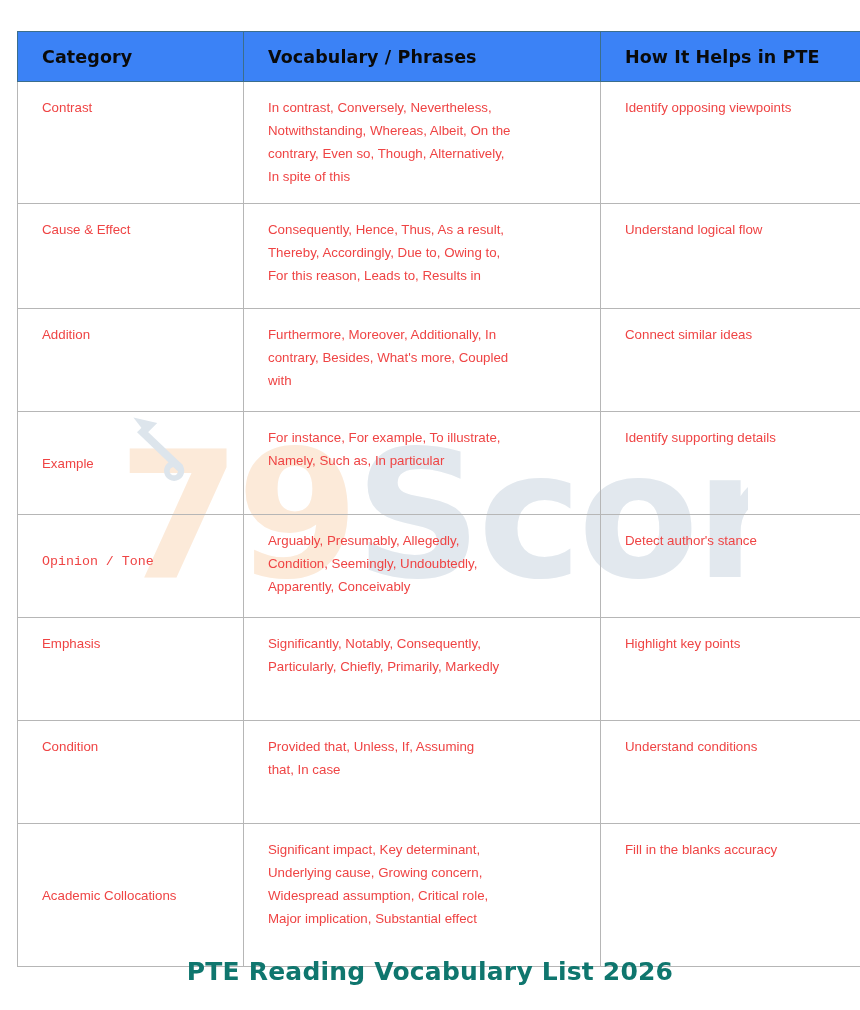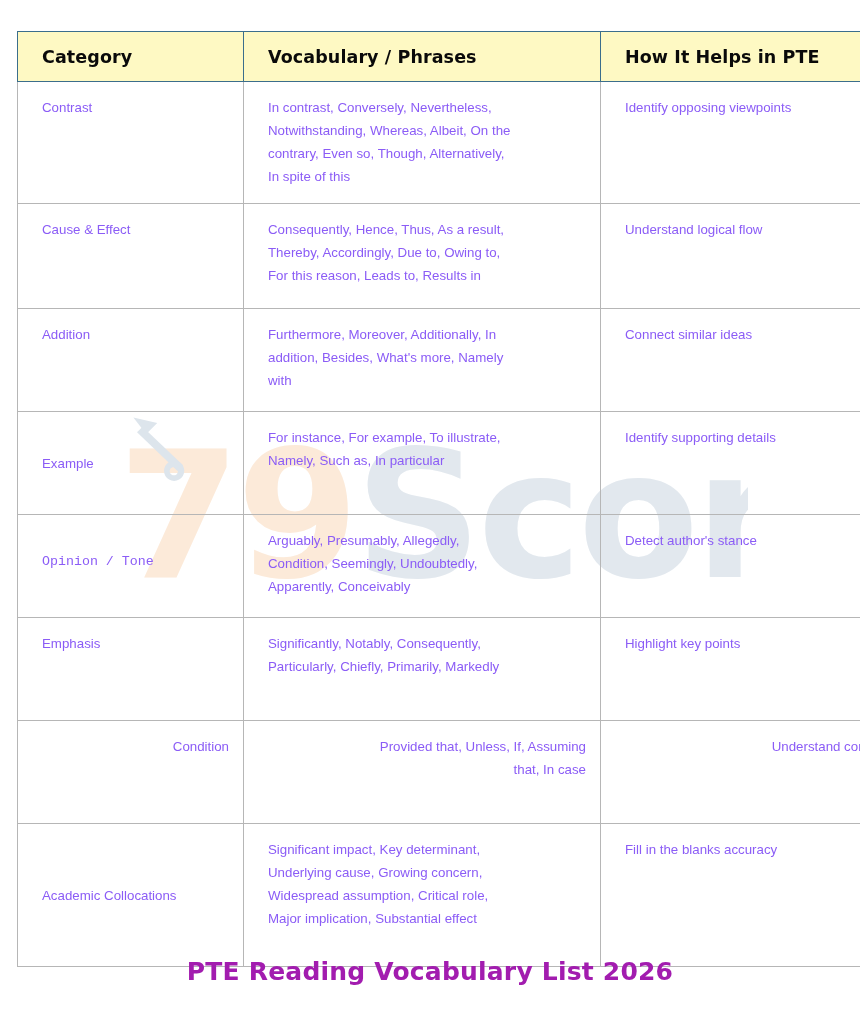--- a/index.html
+++ b/index.html
@@ -58,39 +58,39 @@
     position: absolute;
     left: 17px;
     top: 31px;
     width: 826px;
     border-collapse: collapse;
     table-layout: fixed;
     z-index: 2;
     background: transparent;
   }
   table.vocab-table thead th {
-    background: #fef9c3;
+    background: #3b82f6;
     color: #0a0a0a;
     font-family: "DejaVu Sans", sans-serif;
     font-size: 17.5px;
     font-weight: 700;
     text-align: left;
     padding: 14px 0 14px 24px;
     height: 21px;
     border: 1px solid #3b6e8c;
     letter-spacing: 0.1px;
   }
   table.vocab-table thead th.col-cat { width: 201px; }
   table.vocab-table thead th.col-voc { width: 332px; }
   table.vocab-table thead th.col-help { width: 293px; }
 
   table.vocab-table tbody td {
     border: 1px solid #b6b6b6;
     vertical-align: middle;
-    color: #8b5cf6;
+    color: #ef4444;
     font-size: 13.3px;
     line-height: 23px;
     padding: 10px 14px 10px 24px;
     background: transparent;
   }
   table.vocab-table tbody td.cat-cell {
     white-space: nowrap;
   }
   table.vocab-table tbody td.voc-cell {
     vertical-align: top;
@@ -101,21 +101,21 @@
     padding-top: 14px;
   }
 
   
   tr.r0 td { height: 97px; }
   tr.r1 td { height: 80px; }
   tr.r2 td { height: 78px; }
   tr.r3 td { height: 78px; }
   tr.r4 td { height: 78px; }
   tr.r5 td { height: 78px; }
-  tr.r6 td { height: 78px; text-align: right; }
+  tr.r6 td { height: 78px; }
   tr.r7 td { height: 118px; }
 
   tr.r0 td.cat-cell, tr.r1 td.cat-cell, tr.r2 td.cat-cell,
   tr.r5 td.cat-cell, tr.r6 td.cat-cell {
     vertical-align: top;
     padding-top: 14px;
   }
   tr.r3 td.cat-cell, tr.r4 td.cat-cell, tr.r7 td.cat-cell {
     vertical-align: middle;
     padding-top: 10px;
@@ -129,21 +129,21 @@
   
   #footer-caption {
     position: absolute;
     left: 0;
     top: 957px;
     width: 860px;
     text-align: center;
     font-family: "DejaVu Sans", sans-serif;
     font-size: 25px;
     font-weight: 700;
-    color: #a21caf;
+    color: #0f766e;
     letter-spacing: 0.2px;
     z-index: 2;
   }
 </style>
 </head>
 <body>
 
 <div id="page">
 
   <div id="watermark">
@@ -185,21 +185,21 @@
           <span class="voc-line">Thereby, Accordingly, Due to, Owing to,</span>
           <span class="voc-line">For this reason, Leads to, Results in</span>
         </td>
         <td class="help-cell">Understand logical flow</td>
       </tr>
 
       <tr class="r2">
         <td class="cat-cell">Addition</td>
         <td class="voc-cell">
           <span class="voc-line">Furthermore, Moreover, Additionally, In</span>
-          <span class="voc-line">addition, Besides, What's more, Namely</span>
+          <span class="voc-line">contrary, Besides, What's more, Coupled</span>
           <span class="voc-line">with</span>
         </td>
         <td class="help-cell">Connect similar ideas</td>
       </tr>
 
       <tr class="r3">
         <td class="cat-cell">Example</td>
         <td class="voc-cell">
           <span class="voc-line">For instance, For example, To illustrate,</span>
           <span class="voc-line">Namely, Such as, In particular</span>

